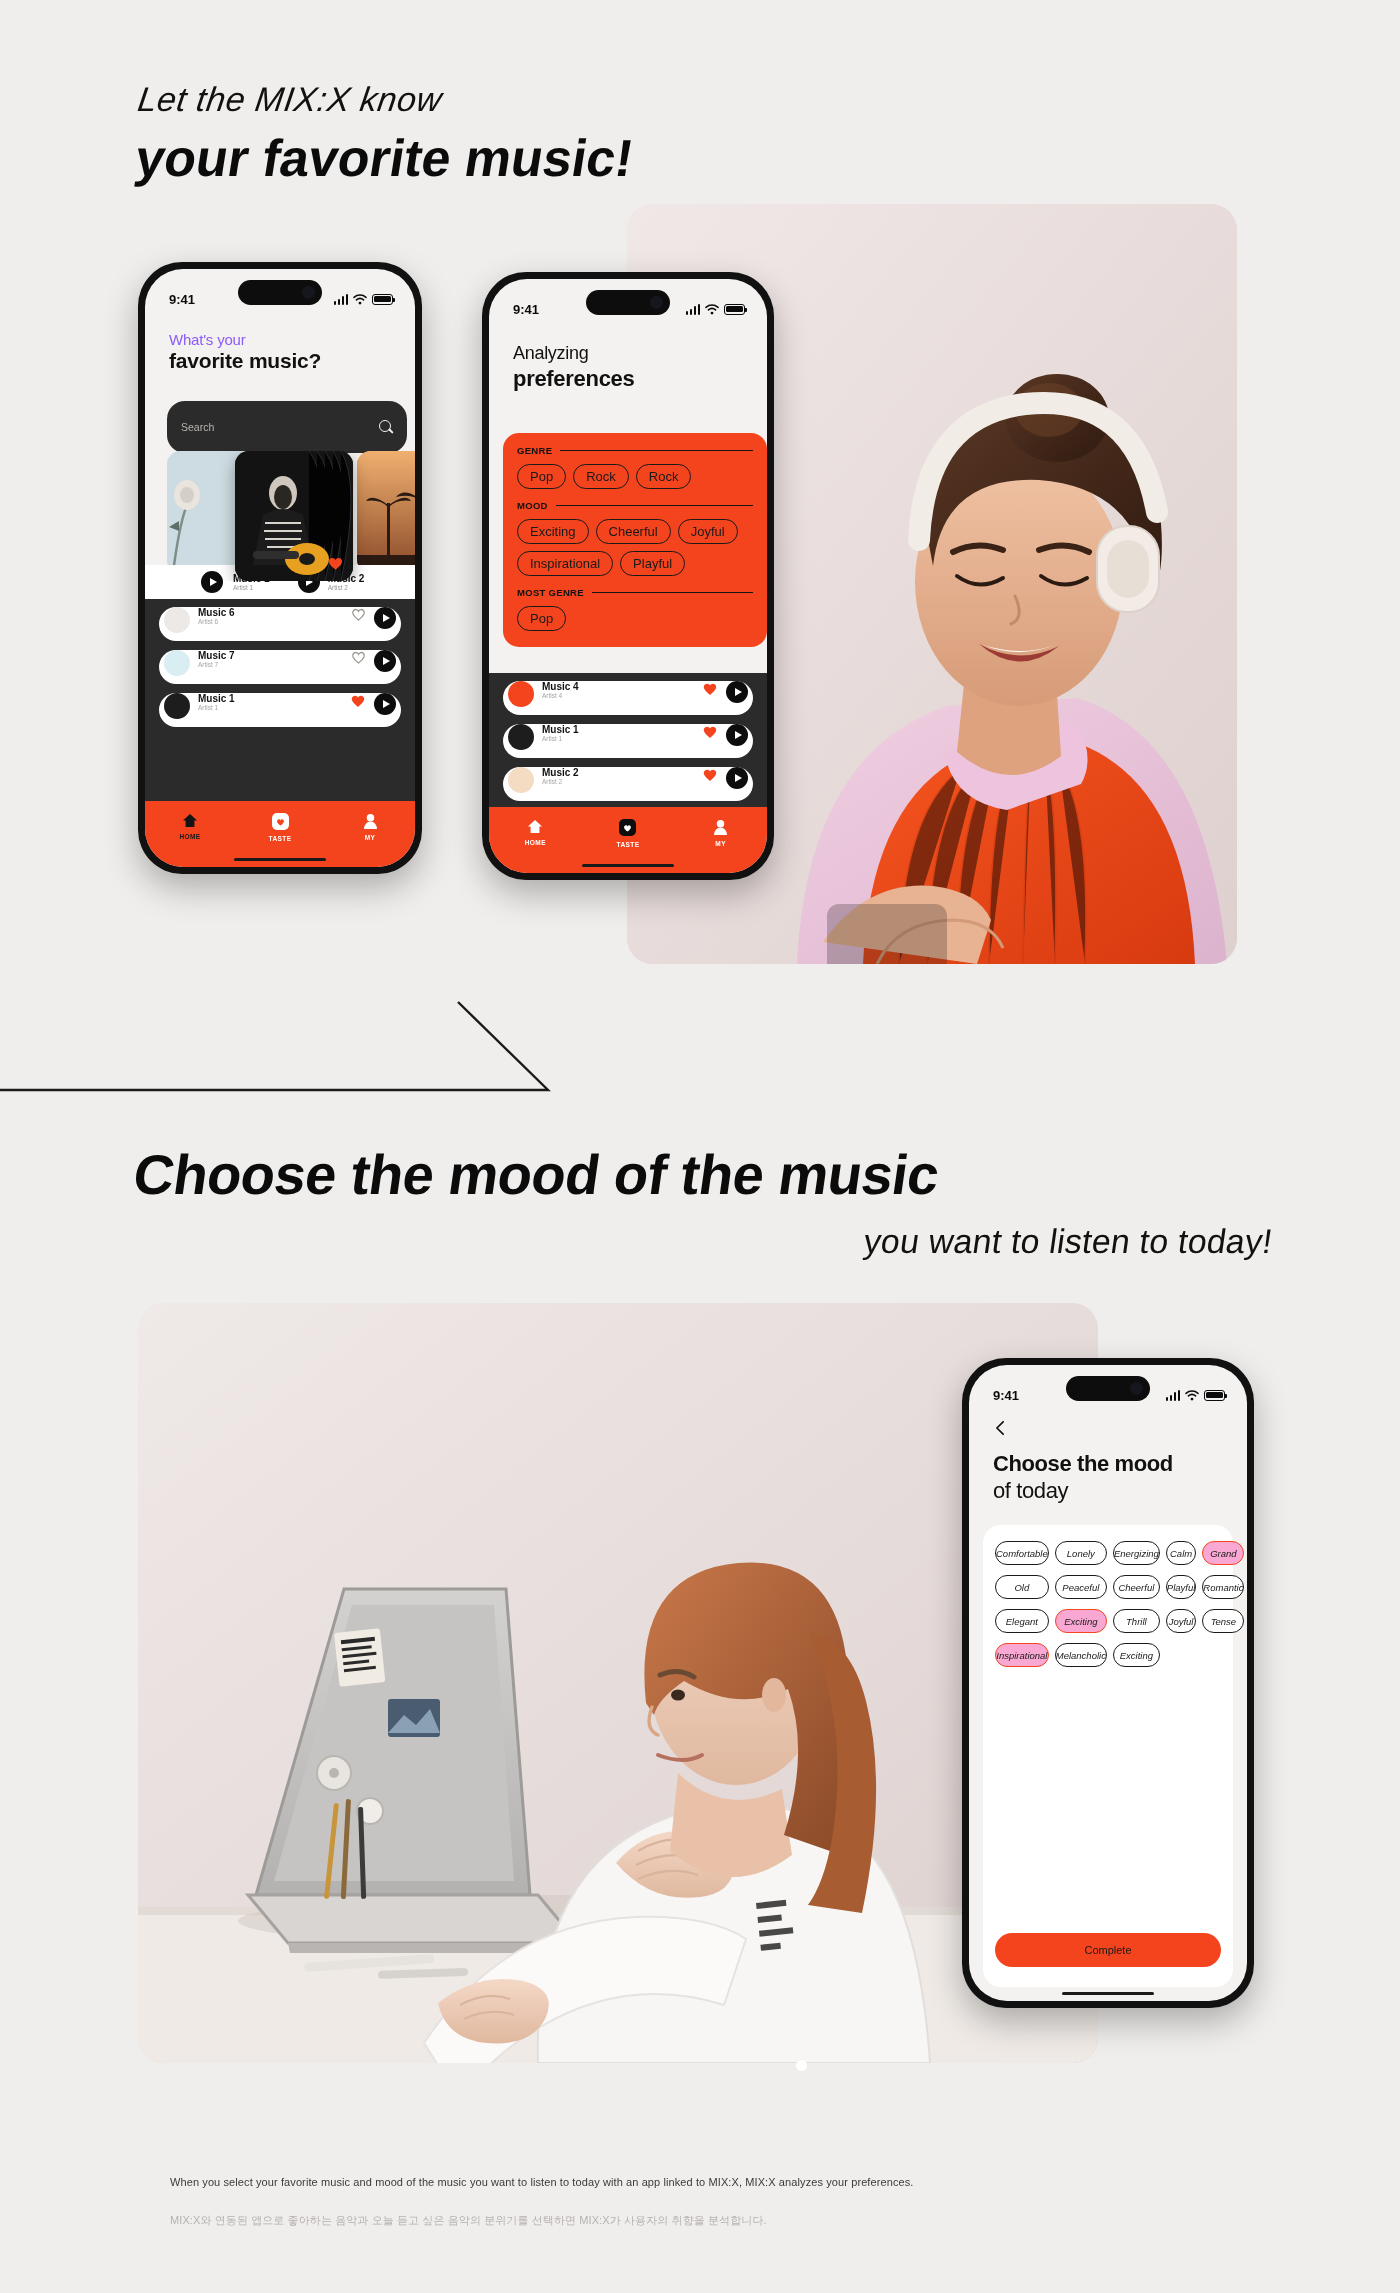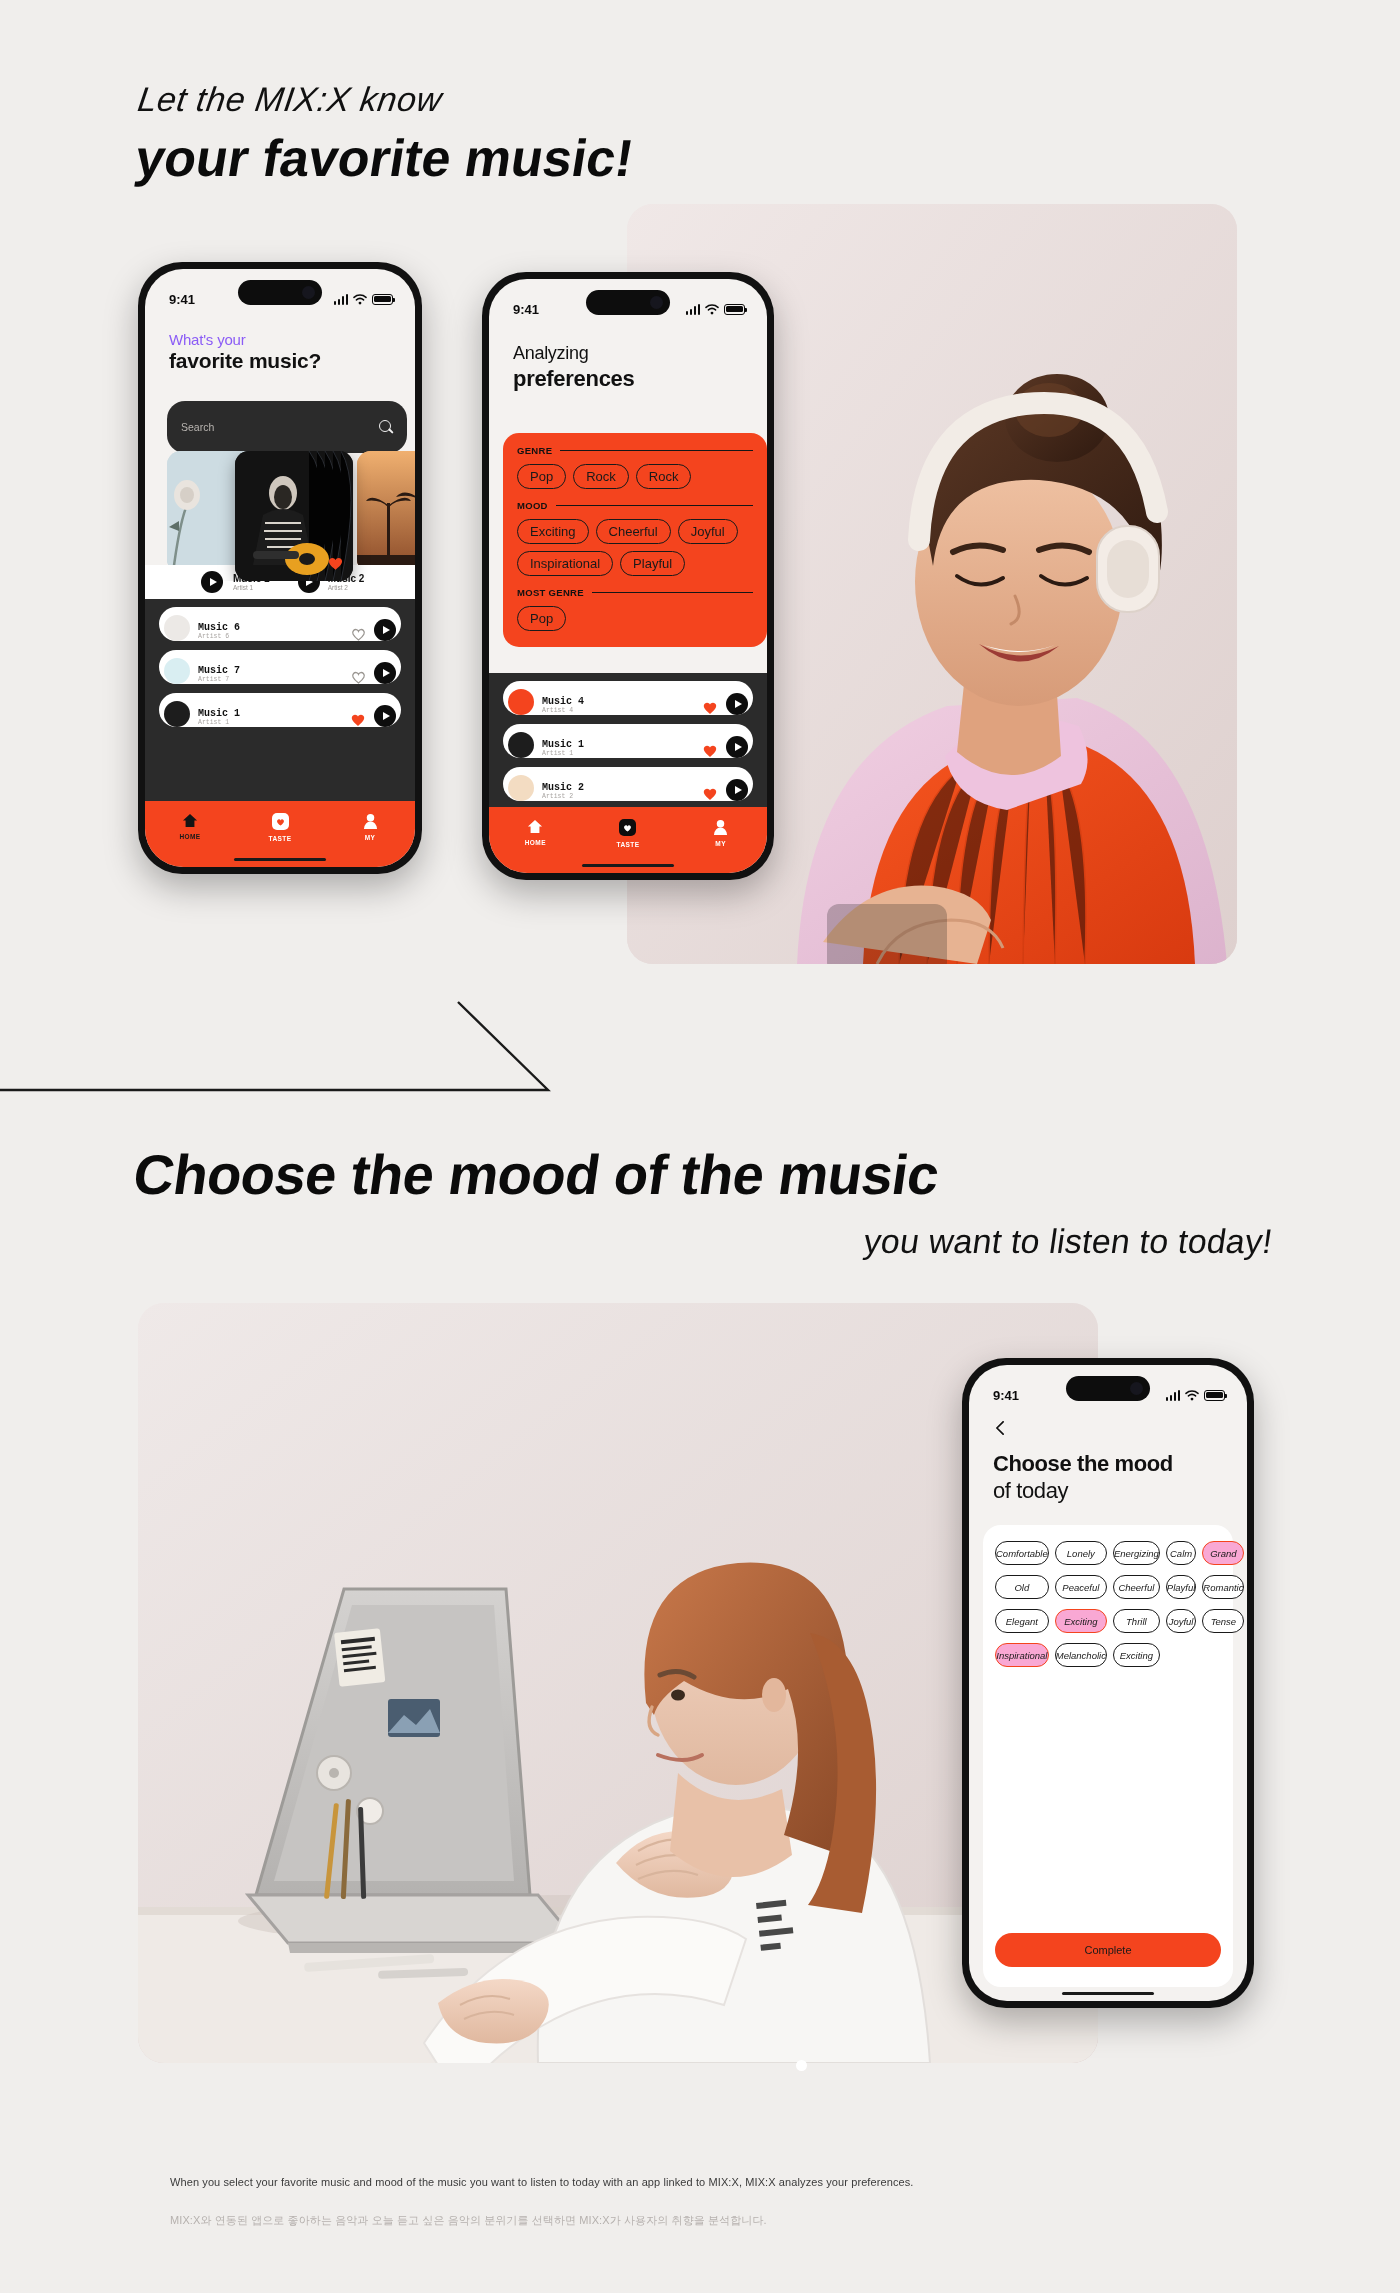--- a/index.html
+++ b/index.html
@@ -105,21 +105,21 @@
   .tt-item { display: flex; align-items: center; gap: 6px; }
   .tt-name { font-size: 10px; font-weight: 700; color: #111; }
   .tt-artist { font-size: 6.5px; color: #9b9794; }
   .playbtn { width: 22px; height: 22px; border-radius: 50%; background: #0d0d0d;
      display: flex; align-items: center; justify-content: center; flex: none;}
   .playbtn .tri { width:0;height:0;border-left:7px solid #fff;border-top:4.5px solid transparent;border-bottom:4.5px solid transparent;margin-left:2px;}
 
   .dark-list { position: absolute; left:0; right:0; top:330px; bottom:66px; background:#2b2b2b; padding: 8px 14px; }
   .lrow {
     height: 34px; background: #fff; border-radius: 18px; margin-bottom: 9px;
-    display: flex; align-items: flex-end; padding: 0 5px 0 5px; gap: 8px; font-family: Liberation Mono, monospace;
+    display: flex; align-items: flex-start; padding: 0 5px 0 5px; gap: 8px;
   }
   .lthumb { width: 26px; height: 26px; border-radius: 50%; flex: none; }
   .lmeta { flex: 1; min-width: 0; }
   .lname { font-size: 10px; font-weight: 700; color: #111; line-height: 1.1; }
   .lartist { font-size: 6.5px; color: #a8a4a1; line-height: 1.3; }
 
   .tabbar { position: absolute; left:0; right:0; bottom:0; height: 66px; background: #f4441e;
     display:flex; align-items:flex-start; justify-content: space-around; padding-top: 12px; }
   .tab { display:flex; flex-direction:column; align-items:center; gap:5px; width: 58px;}
   .tab .lbl { font-size: 6.5px; font-weight:700; color:#fff; letter-spacing:.4px;}

